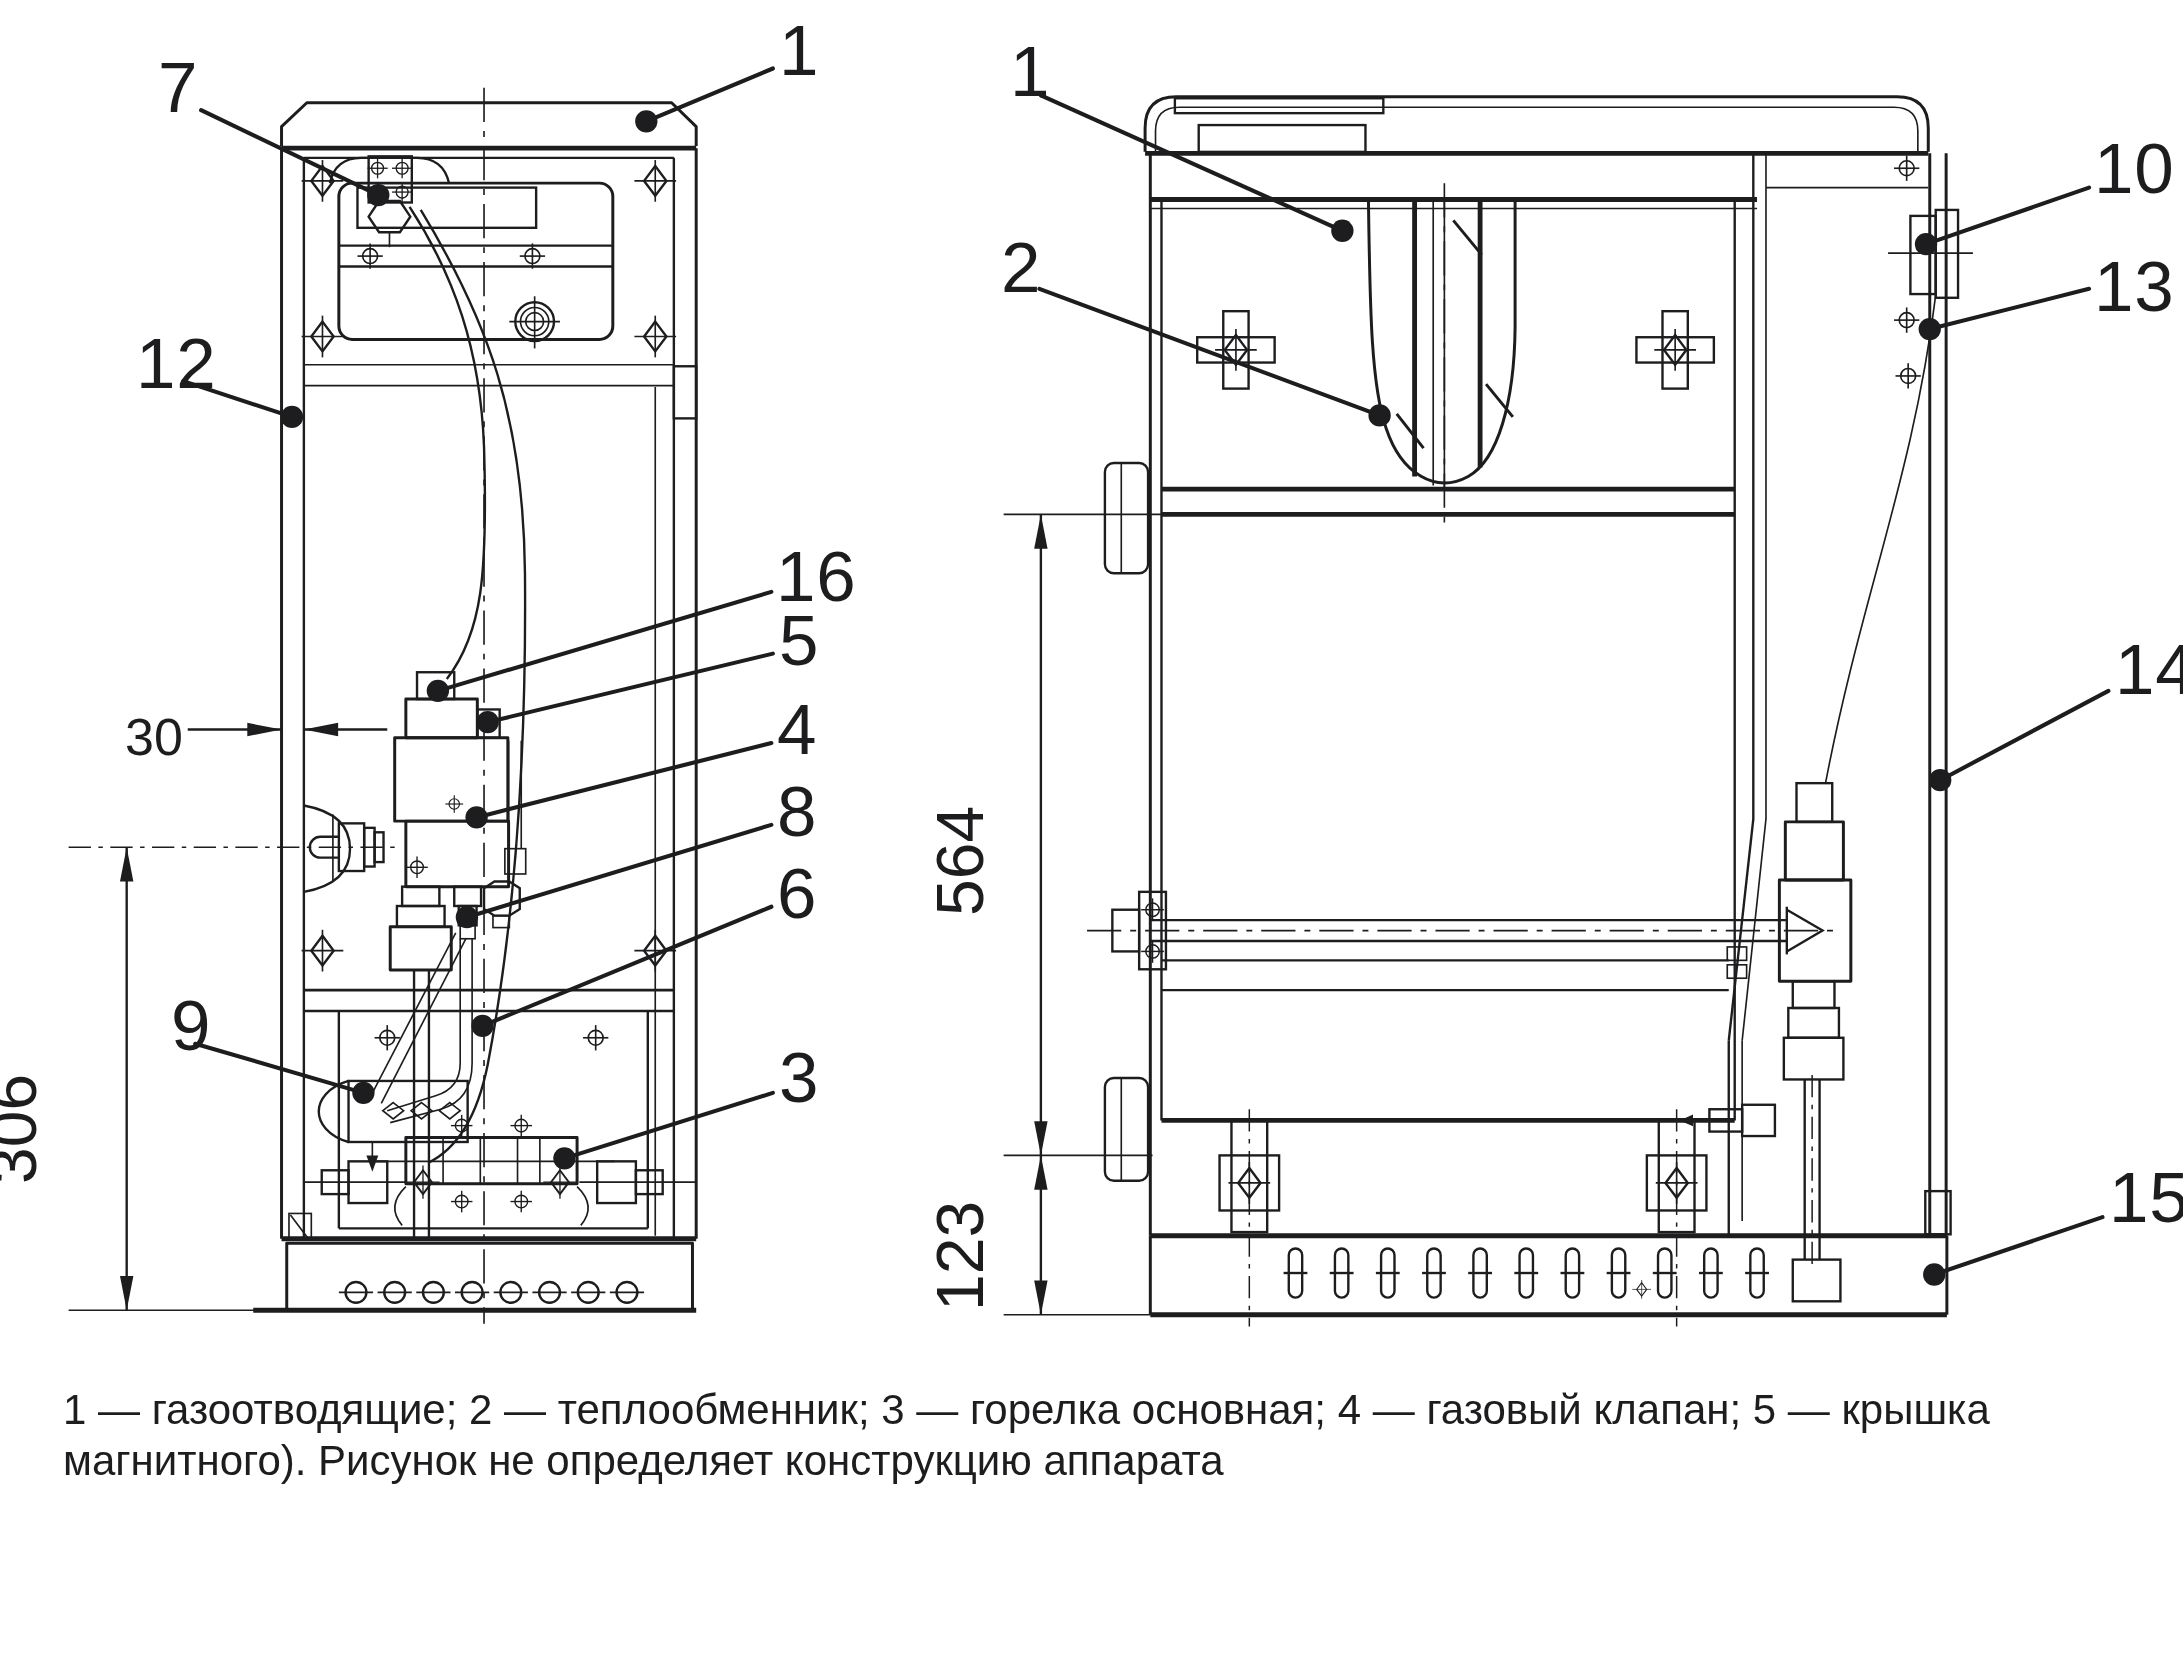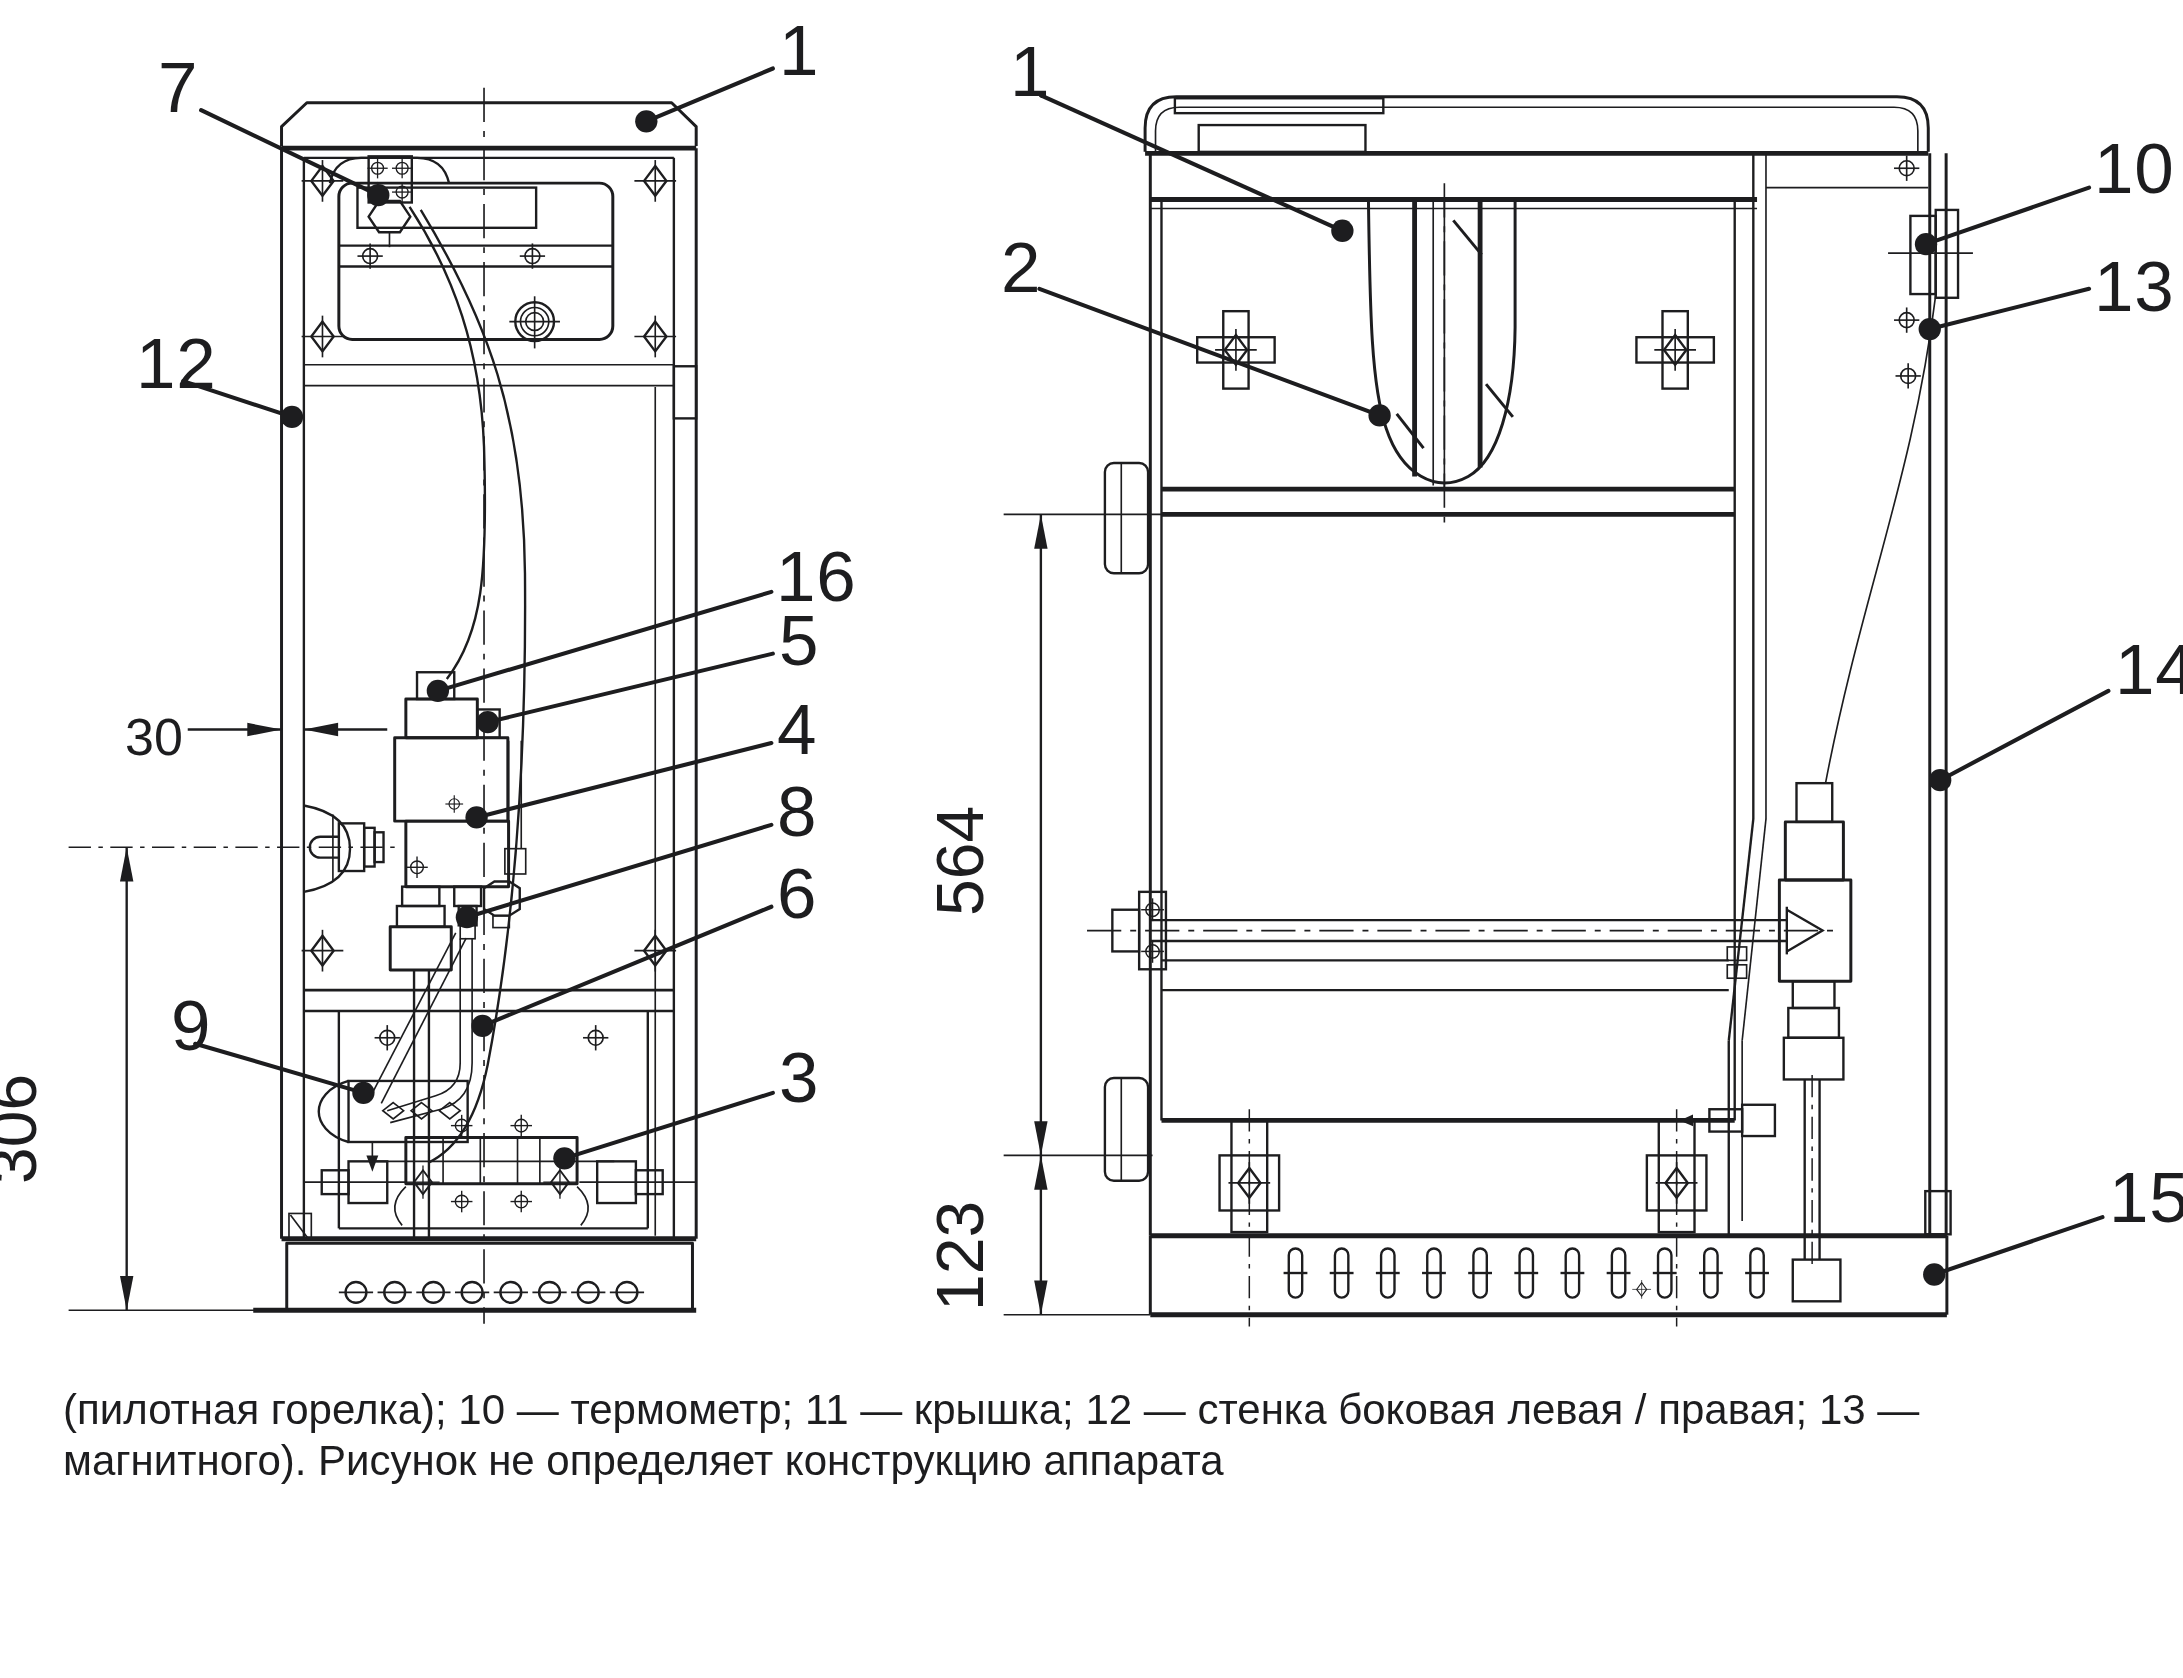--- a/index.html
+++ b/index.html
@@ -393,18 +393,18 @@
 <div class="callout" style="left:2094px;top:251px">13</div>
 <div class="callout" style="left:2115px;top:634px">14</div>
 <div class="callout" style="left:2109px;top:1162px">15</div>
 
 <div class="dim" style="left:125px;top:687px">30</div>
 <div class="dim-v" style="left:46px;top:1118px">306</div>
 <div class="dim-v" style="left:993px;top:850px">564</div>
 <div class="dim-v" style="left:993px;top:1245px">123</div>
 
 <div class="legend">
-  <div class="legend-line">(пилотная горелка); 10 — термометр; 11 — крышка; 12 — стенка боковая левая / правая; 13 —</div>
+  <div class="legend-line">1 — газоотводящие; 2 — теплообменник; 3 — горелка основная; 4 — газовый клапан; 5 — крышка</div>
   <div class="legend-line">магнитного). Рисунок не определяет конструкцию аппарата</div>
 </div>
 
 </div>
 
 
 </body></html>

